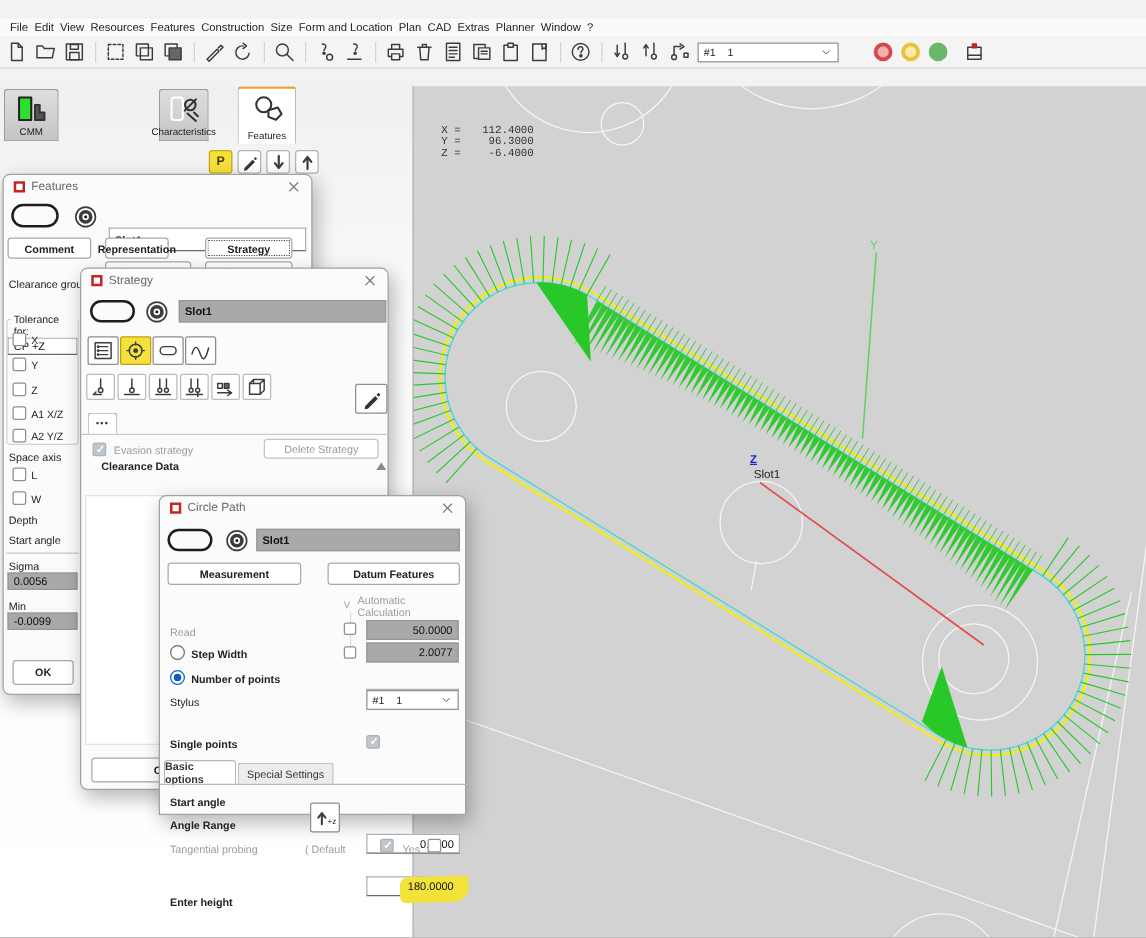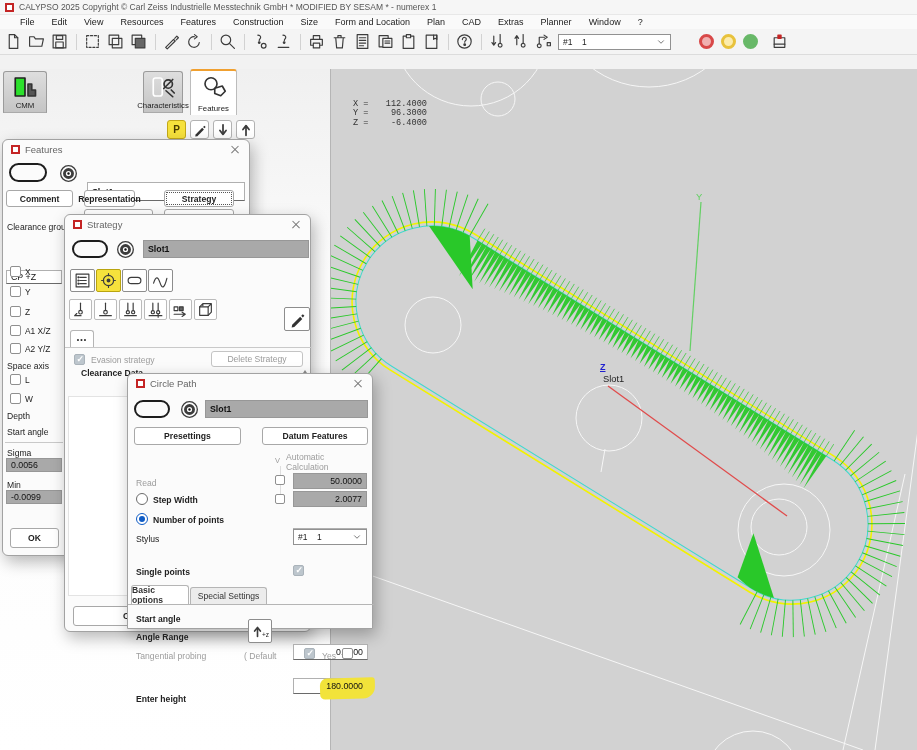--- a/index.html
+++ b/index.html
@@ -5,21 +5,21 @@
 *{margin:0;padding:0;box-sizing:border-box}
 body{font-family:"Liberation Sans",sans-serif;background:#777}
 #app{position:relative;width:917px;height:750px;background:#f2f2f2;overflow:hidden;font-size:9px;color:#222;--accent:#f0a030;--hdr-blue:#0000a8;--hl-yellow:#f2e33a}
 .abs{position:absolute}
 svg{display:block}
 .ic svg{width:100%;height:100%;stroke:#3c3c3c;fill:none;stroke-width:1.1;stroke-linecap:round;stroke-linejoin:round}
 
 .titlebar{position:absolute;left:0;top:0;width:917px;height:15px;background:#f6f6f6;display:flex;align-items:center;padding:0 5px;font-size:8.5px;color:#555;border-bottom:1px solid #e8e8e8}
 .zlogo{width:9px;height:9px;background:#c42424;margin-right:5px;position:relative;flex:none}
 .zlogo:after{content:"";position:absolute;left:2px;top:2px;width:5px;height:5px;background:#fff}
-.menubar{position:absolute;left:0;top:15px;width:917px;height:14px;background:#fafafa;display:flex;align-items:center;gap:17px;padding:0 20px;font-size:9px;color:#222}
+.menubar{position:absolute;left:0;top:15px;width:917px;height:14px;background:#fafafa;display:flex;align-items:center;gap:5px;padding:0 8px;font-size:9px;color:#222}
 .menubar span{cursor:default}
 .toolbar{position:absolute;left:0;top:29px;width:917px;height:26px;background:#f4f4f4;border-bottom:1px solid #dcdcdc;display:flex;align-items:center;padding:0 5px}
 .tbi{width:17px;height:17px;margin-right:6px;flex:none}
 .sep{width:1px;height:16px;background:#d2d2d2;margin:0 7px 0 2px;flex:none}
 .dd{background:#fff;border:1px solid #919191;display:flex;align-items:center;font-size:8.5px;padding:0 4px;white-space:pre;color:#222}
 .dd .chev{margin-left:auto;width:10px;height:10px}
 .light{width:15px;height:15px;border-radius:50%;flex:none;margin-right:7px}
 .bluehdr{position:absolute;left:0;top:55px;width:917px;height:14px;background:#eef0f3;border-bottom:1px solid #d8d8d8;font-weight:bold;color:var(--hdr-blue);font-size:10.5px;padding-left:5px;display:flex;align-items:center}
 .leftbg{position:absolute;left:0;top:69px;width:330px;height:681px;background:linear-gradient(180deg,#f0f0f0,#fbfbfb 30%,#fff)}
 .cad{position:absolute;left:330px;top:69px;width:587px;height:681px;background:#d2d2d2;border-left:1px solid #b5b5b5}
@@ -72,24 +72,20 @@
 .coords .cv{display:inline-block;width:52px;text-align:right}
 .cadlab{position:absolute;font-size:9.5px}
 .hl{position:absolute;background:var(--hl-yellow);border-radius:7px 3px 12px 5px;transform:rotate(-1.5deg)}
 .vline{position:absolute;width:1px;background:#dedede}
 </style>
 </head>
 <body>
 
 <div id="app">
 
-  <div class="titlebar">
-    <span class="zlogo"></span>
-    <span>CALYPSO 2025 Copyright © Carl Zeiss Industrielle Messtechnik GmbH * MODIFIED BY SESAM *  - numerex 1</span>
-  </div>
 
   <div class="menubar">
     <span>File</span>
     <span>Edit</span>
     <span>View</span>
     <span>Resources</span>
     <span>Features</span>
     <span>Construction</span>
     <span>Size</span>
     <span>Form and Location</span>
@@ -452,21 +448,21 @@
 
   <div class="tab" style="left:3px;width:44px">
     <span class="ti ic">
         <svg viewBox="0 0 16 16">
           <rect x="1.5" y="2" width="6.5" height="12" fill="#2ce02c" stroke="#222"></rect>
           <path d="M10 14V6h2.5v4H15v4z" fill="#555" stroke="#333"></path>
         </svg>
       </span>
     <span class="tlabel">CMM</span>
   </div>
-  <div class="tab" style="left:143px;width:40px">
+  <div class="tab" style="left:127px;width:40px">
     <span class="ti ic">
         <svg viewBox="0 0 16 16">
           <rect x="1.5" y="2" width="6" height="12" rx="1.5" stroke="#fff"></rect>
           <circle cx="11.5" cy="6" r="2.8" stroke="#333"></circle>
           <path d="M8.5 9L14.5 3" stroke="#333"></path>
           <path d="M10 10.5l4.5 4M13.5 10l2 2" stroke="#333"></path>
         </svg>
       </span>
     <span class="tlabel">Characteristics</span>
   </div>
@@ -541,20 +537,23 @@
       </div>
     <div class="btn abs" style="left:161px;top:69px;width:70px;height:17px">
         <span>Evaluation</span>
       </div>
 
     <span class="lbl" style="left:4px;top:82px">Clearance group</span>
     <div class="field abs" style="left:3px;top:93px;width:56px;height:14px">
         <span>CP +Z</span>
       </div>
 
+    <div class="fieldset" style="left:2px;top:115px;width:58px;height:101px">
+      <span class="leg">Tolerance for:</span>
+    </div>
     <span class="cb" style="left:7px;top:126px"></span>
       <span class="cblab" style="left:22px;top:127px">X</span>
     <span class="cb" style="left:7px;top:146px"></span>
       <span class="cblab" style="left:22px;top:147px">Y</span>
     <span class="cb" style="left:7px;top:166px"></span>
       <span class="cblab" style="left:22px;top:167px">Z</span>
     <span class="cb" style="left:7px;top:185px"></span>
       <span class="cblab" style="left:22px;top:186px">A1 X/Z</span>
     <span class="cb" style="left:7px;top:203px"></span>
       <span class="cblab" style="left:22px;top:204px">A2 Y/Z</span>
@@ -713,42 +712,42 @@
 
     <span class="lbl b" style="left:16px;top:153px">Clearance Data</span>
     <span class="scrollup" style="left:236px;top:155px"></span>
     <div class="abs" style="left:3px;top:181px;width:241px;height:200px;background:#fff;border:1px solid #e3e3e3"></div>
 
     <div class="btn abs" style="left:8px;top:391px;width:113px;height:20px">
         <span>OK</span>
       </div>
   </div>
 
-  <div class="dlg" style="left:127px;top:373px;width:246px;height:256px;border-radius:6px 6px 0 0;z-index:7">
+  <div class="dlg" style="left:127px;top:396px;width:246px;height:256px;border-radius:6px 6px 0 0;z-index:7">
     <div class="dtitle">
       <span class="zlogo"></span>
       <span>Circle Path</span>
       <span class="x"></span>
     </div>
     <div class="sloticon abs" style="left:6px;top:26px;width:36px;height:18px"></div>
     <div class="tgt abs" style="left:49px;top:23px">
         <span class="ic" style="width:18px;height:18px">
           <svg viewBox="0 0 16 16">
             <circle cx="8" cy="8" r="6.6"></circle>
             <circle cx="8" cy="8" r="3.4" stroke-width="2.4"></circle>
             <circle cx="8" cy="8" r="1" fill="#111" stroke="none"></circle>
           </svg>
         </span>
       </div>
     <div class="gfield abs" style="left:77px;top:26px;width:163px;height:18px">
         <span>Slot1</span>
       </div>
 
     <div class="btn abs" style="left:6px;top:53px;width:107px;height:18px">
-        <span>Presettings</span>
+        <span>Measurement</span>
       </div>
     <div class="btn abs" style="left:134px;top:53px;width:106px;height:18px">
         <span>Datum Features</span>
       </div>
 
     <div class="lbl dim abs" style="left:158px;top:78px;width:62px;white-space:normal;line-height:10px">Automatic Calculation</div>
     <span class="lbl dim" style="left:147px;top:82px;font-size:7.5px">V</span>
     <div class="vline" style="left:152px;top:92px;height:38px"></div>
 
     <span class="lbl dim" style="left:8px;top:104px">Read</span>

